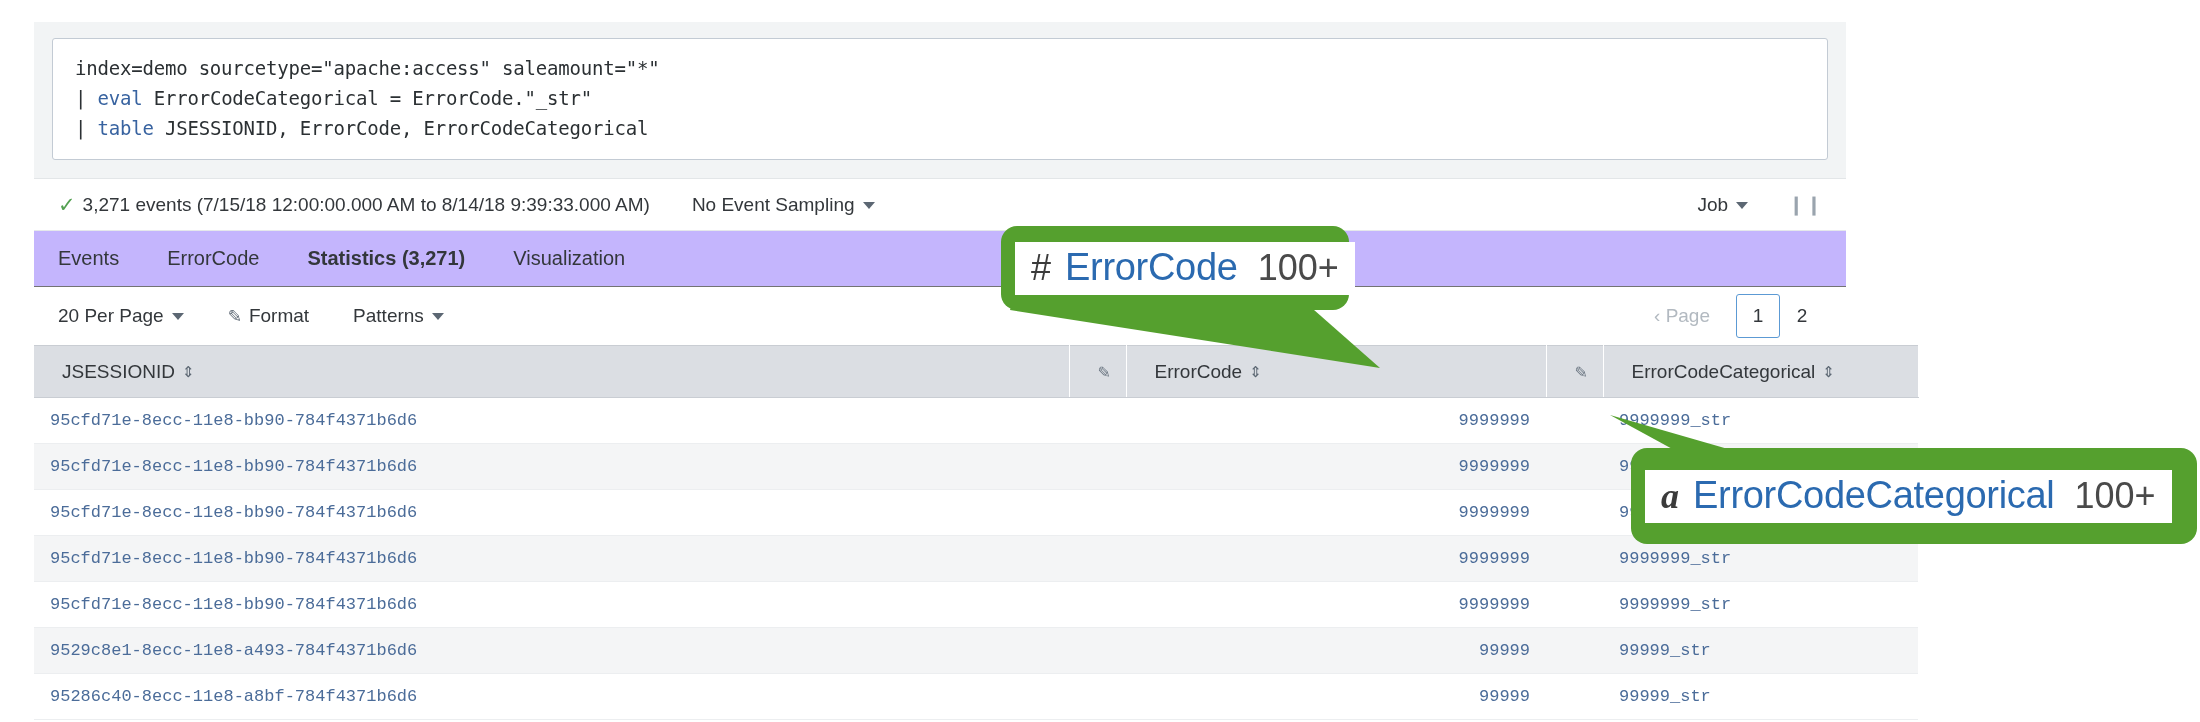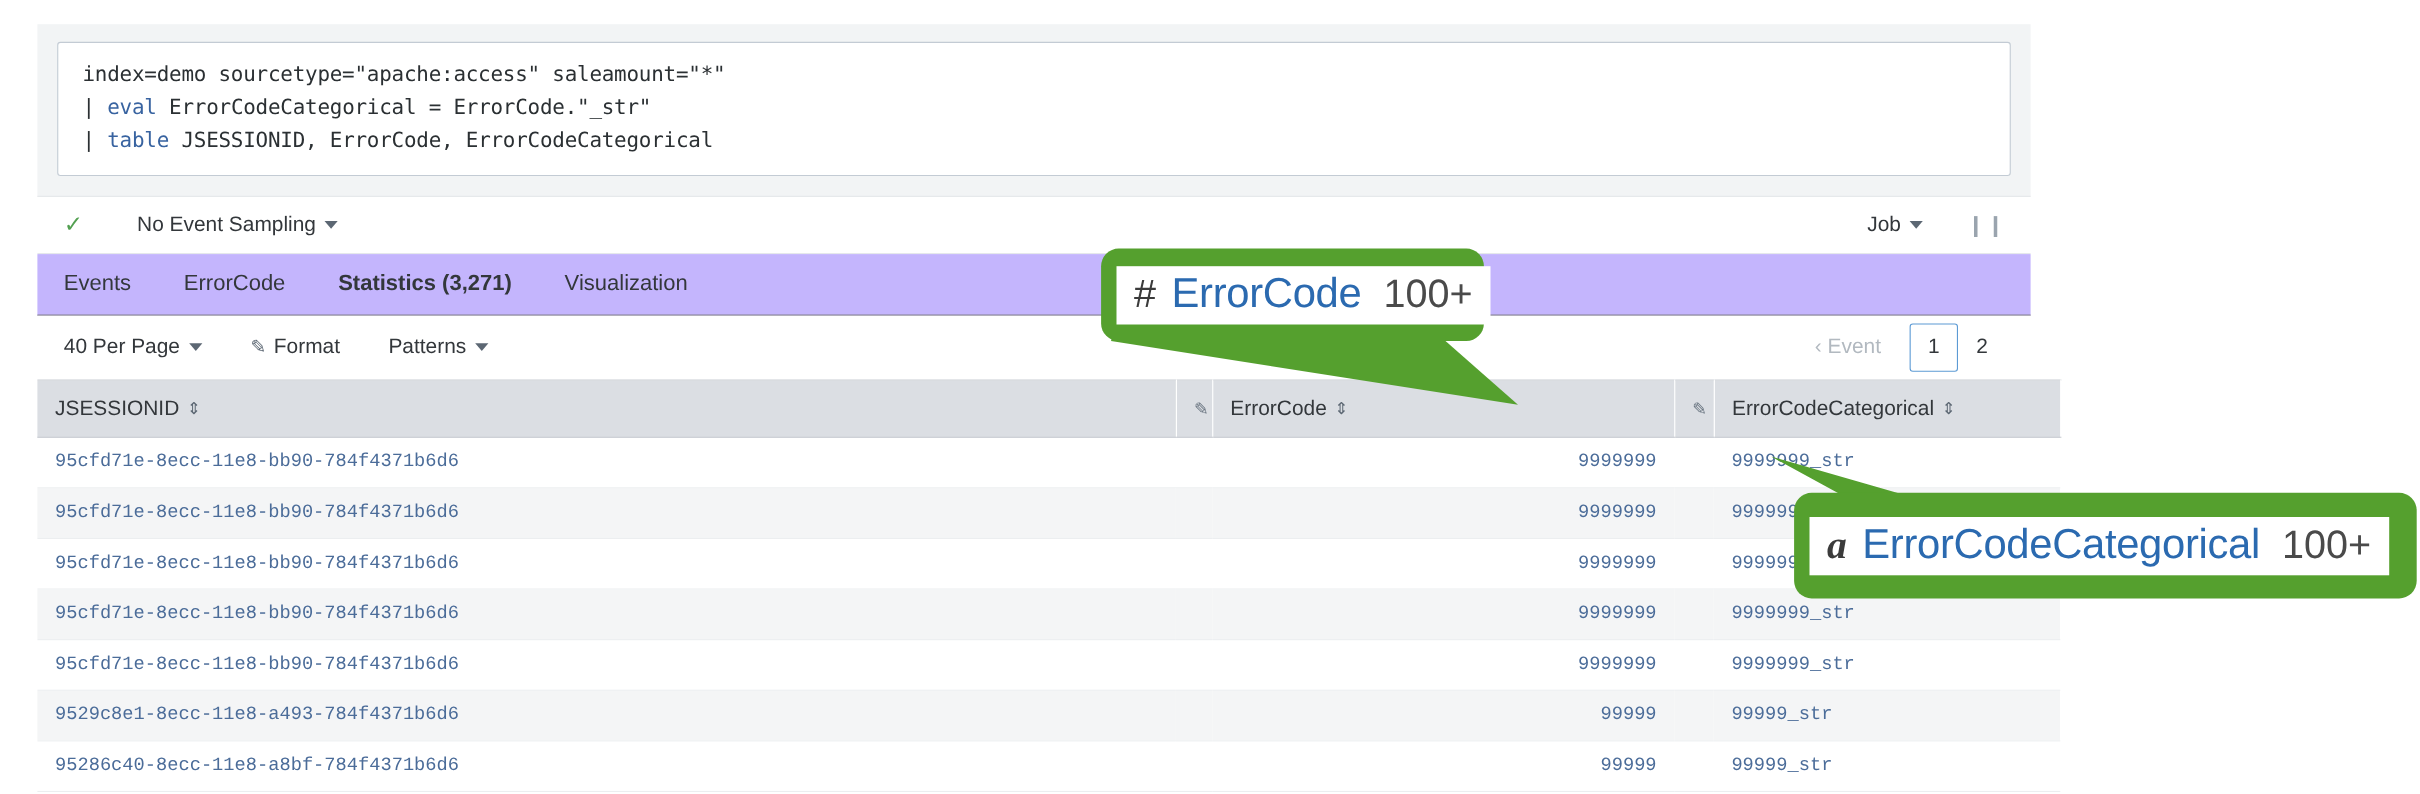--- a/index.html
+++ b/index.html
@@ -158,21 +158,21 @@
   }
   table.stats thead th {
     background: #dbdee3;
     border-top: 1px solid #c9cdd3;
     border-bottom: 1px solid #c9cdd3;
     border-right: 1px solid #ffffff;
     height: 52px;
     font-size: 19px;
     font-weight: normal;
     color: #33373b;
-    padding: 0 16px;
+    padding: 0 28px;
     text-align: left;
     white-space: nowrap;
   }
   th.c-sess { width: 1035px; }
   th.c-pencil { width: 32px; padding: 0; text-align: center; }
   th.c-code { width: 420px; text-align: right; padding-right: 10px; }
   th.c-codepencil { width: 36px; padding: 0; text-align: center; }
   th.c-cat { width: 315px; text-align: left; padding-left: 16px; border-right: none; }
   .sortarrow {
     display: inline-block;
@@ -269,40 +269,41 @@
     <div class="searchbar-wrap">
       <div class="searchbar">
         <div class="q-line"><span>index=demo sourcetype="apache:access" saleamount="*"</span></div>
         <div class="q-line"><span class="q-pipe">| </span><span class="q-cmd">eval</span><span> ErrorCodeCategorical = ErrorCode."_str"</span></div>
         <div class="q-line"><span class="q-pipe">| </span><span class="q-cmd">table</span><span> JSESSIONID, ErrorCode, ErrorCodeCategorical</span></div>
       </div>
     </div>
 
     <div class="statusrow">
       <span class="check">✓</span>
+      <span class="events-text">3,271 events (7/15/18 12:00:00.000 AM to 8/14/18 9:39:33.000 AM)</span>
       <span class="sampling"><span>No Event Sampling</span><i class="caret"></i></span>
       <span class="spacer"></span>
       <span class="job"><span>Job</span><i class="caret"></i></span>
       <span class="pause-icon">❙❙</span>
     </div>
 
     <div class="tabbar">
       <div class="tab">Events</div>
       <div class="tab">ErrorCode</div>
       <div class="tab active">Statistics (3,271)</div>
       <div class="tab">Visualization</div>
     </div>
 
     <div class="toolbar">
-      <div class="tb-item"><span>40 Per Page</span><i class="caret"></i></div>
+      <div class="tb-item"><span>20 Per Page</span><i class="caret"></i></div>
       <div class="tb-item"><span class="pencil">✎</span><span>Format</span></div>
       <div class="tb-item"><span>Patterns</span><i class="caret"></i></div>
       <span class="spacer"></span>
       <div class="pager">
-        <div class="prev">‹&nbsp;<span>Event</span></div>
+        <div class="prev">‹&nbsp;<span>Page</span></div>
         <div class="pg current">1</div>
         <div class="pg">2</div>
       </div>
     </div>
 
     <table class="stats">
       <thead>
         <tr>
           <th class="c-sess"><span>JSESSIONID</span><span class="sortarrow">⇕</span></th>
           <th class="c-pencil"><span class="th-pencil">✎</span></th>

